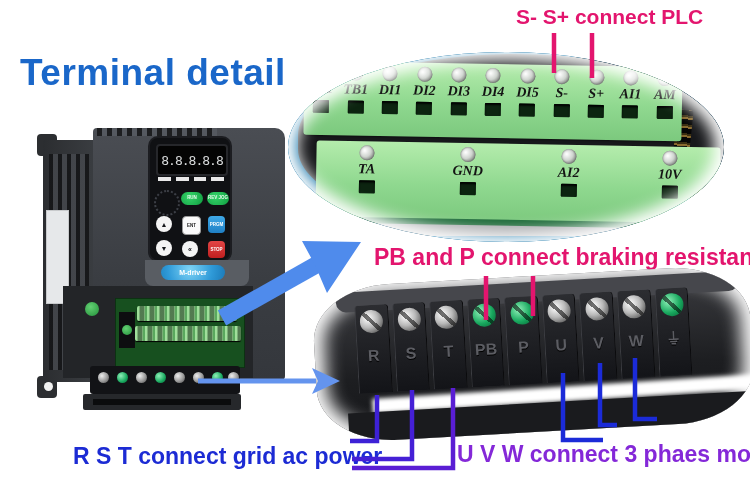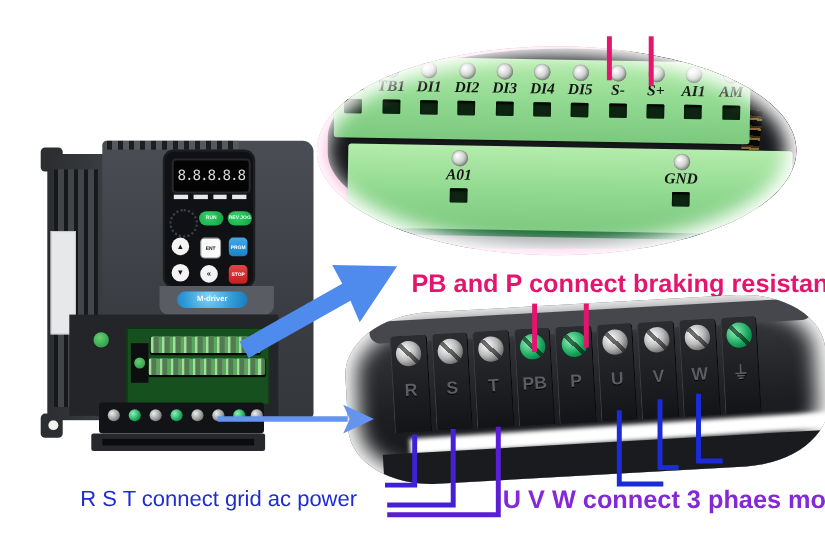--- a/index.html
+++ b/index.html
@@ -5,29 +5,29 @@
   html,body{margin:0;padding:0;background:#fff;}
   #stage{position:relative;width:750px;height:500px;overflow:hidden;background:#fff;
          font-family:"Liberation Sans",sans-serif;}
   .abs{position:absolute;}
 
   
   #page-title{left:20px;top:52px;font-size:37px;font-weight:600;color:#1a67c9;letter-spacing:.5px;}
   .note{font-weight:700;white-space:nowrap;}
   #note-plc{left:516px;top:5px;font-size:21px;color:#e3156e;}
   #note-brake{left:374px;top:244px;font-size:23px;color:#e3156e;}
-  #note-rst{left:73px;top:443px;font-size:20px;font-weight:400;color:#1c2bd4;}
+  #note-rst{left:73px;top:443px;font-size:23px;font-weight:700;color:#1c2bd4;}
   #note-uvw{left:457px;top:441px;font-size:23px;font-weight:600;color:#8428d8;}
 
   
   #overlay{left:0;top:0;z-index:5;pointer-events:none;}
 
   
-  #ctl-ellipse{left:288px;top:42px;width:436px;height:190px;border-radius:50%;overflow:hidden;
-               background:#f9a8d4;z-index:2;}
+  #ctl-ellipse{left:288px;top:52px;width:436px;height:190px;border-radius:50%;overflow:hidden;
+               background:#0369a1;z-index:2;}
   #ctl-ellipse .pcb-dark{position:absolute;left:10px;top:2px;right:-8px;bottom:12px;
                border-radius:50% / 46%;background:#17181b;}
   #ctl-ellipse .plate{position:absolute;left:26px;right:34px;bottom:6px;height:26px;background:#a7a9ac;}
   .tstrip{position:absolute;background:linear-gradient(180deg,#b4ecac,#8fd88f 55%,#7cc97e);
           border-radius:3px;transform:rotate(1deg);box-shadow:0 1px 2px rgba(0,0,0,.45);}
   #tstrip-top{left:16px;top:12px;width:378px;height:74px;}
   #tstrip-bot{left:28px;top:92px;width:404px;height:78px;}
   .trow{display:flex;width:100%;}
   .tcell{flex:1;display:flex;flex-direction:column;align-items:center;}
   .tscrew{width:15px;height:15px;border-radius:50%;margin-top:4px;
@@ -122,21 +122,23 @@
         background:radial-gradient(circle at 35% 35%,#eee,#999 55%,#444);}
   #dev-pwr i.g{background:radial-gradient(circle at 35% 35%,#8ff0b8,#18a85e 60%,#075c31);}
   #dev-base{position:absolute;left:48px;top:266px;width:158px;height:16px;background:#26282b;border-radius:2px;}
   #dev-base i{position:absolute;left:10px;top:5px;right:10px;height:6px;background:#0b0c0d;}
 </style>
 </head>
 <body>
 
 <div id="stage">
 
-
+  <div class="abs" id="page-title">Terminal detail</div>
+
+  <div class="abs note" id="note-plc">S- S+ connect PLC</div>
   <div class="abs note" id="note-brake">PB and P connect braking resistance</div>
   <div class="abs note" id="note-rst">R S T connect grid ac power</div>
   <div class="abs note" id="note-uvw">U V W connect 3 phaes motor</div>
 
   <div class="abs" id="ctl-ellipse">
     <div class="pcb-dark"></div>
     <div class="plate"></div>
     <div class="pins" id="pins1"></div>
     <div class="pins" id="pins2"></div>
 
@@ -205,40 +207,50 @@
           <div class="tcell">
             <span class="tscrew"></span>
             <span class="tlabel">AM</span>
             <span class="thole"></span>
           </div>
         </div>
     </div>
 
     <div class="tstrip" id="tstrip-bot">
       <div class="trow">
-
-
-
-          <div class="tcell">
-            <span class="tscrew"></span>
-            <span class="tlabel">A01</span>
-            <span class="thole"></span>
-          </div>
+          <div class="tcell">
+            <span class="tscrew"></span>
+            <span class="tlabel">TA</span>
+            <span class="thole"></span>
+          </div>
+
+
+
 
 
 
 
 
           <div class="tcell">
             <span class="tscrew"></span>
             <span class="tlabel">GND</span>
             <span class="thole"></span>
           </div>
 
-
+          <div class="tcell">
+            <span class="tscrew"></span>
+            <span class="tlabel">AI2</span>
+            <span class="thole"></span>
+          </div>
+
+          <div class="tcell">
+            <span class="tscrew"></span>
+            <span class="tlabel">10V</span>
+            <span class="thole"></span>
+          </div>
         </div>
     </div>
     <div id="pcb-edge"></div>
     <div id="ctl-fade"></div>
   </div>
 
   <div class="abs" id="pwr-photo">
     <div id="pwr-rim"></div>
     <div id="pwr-cells">
         <div class="pcell">

